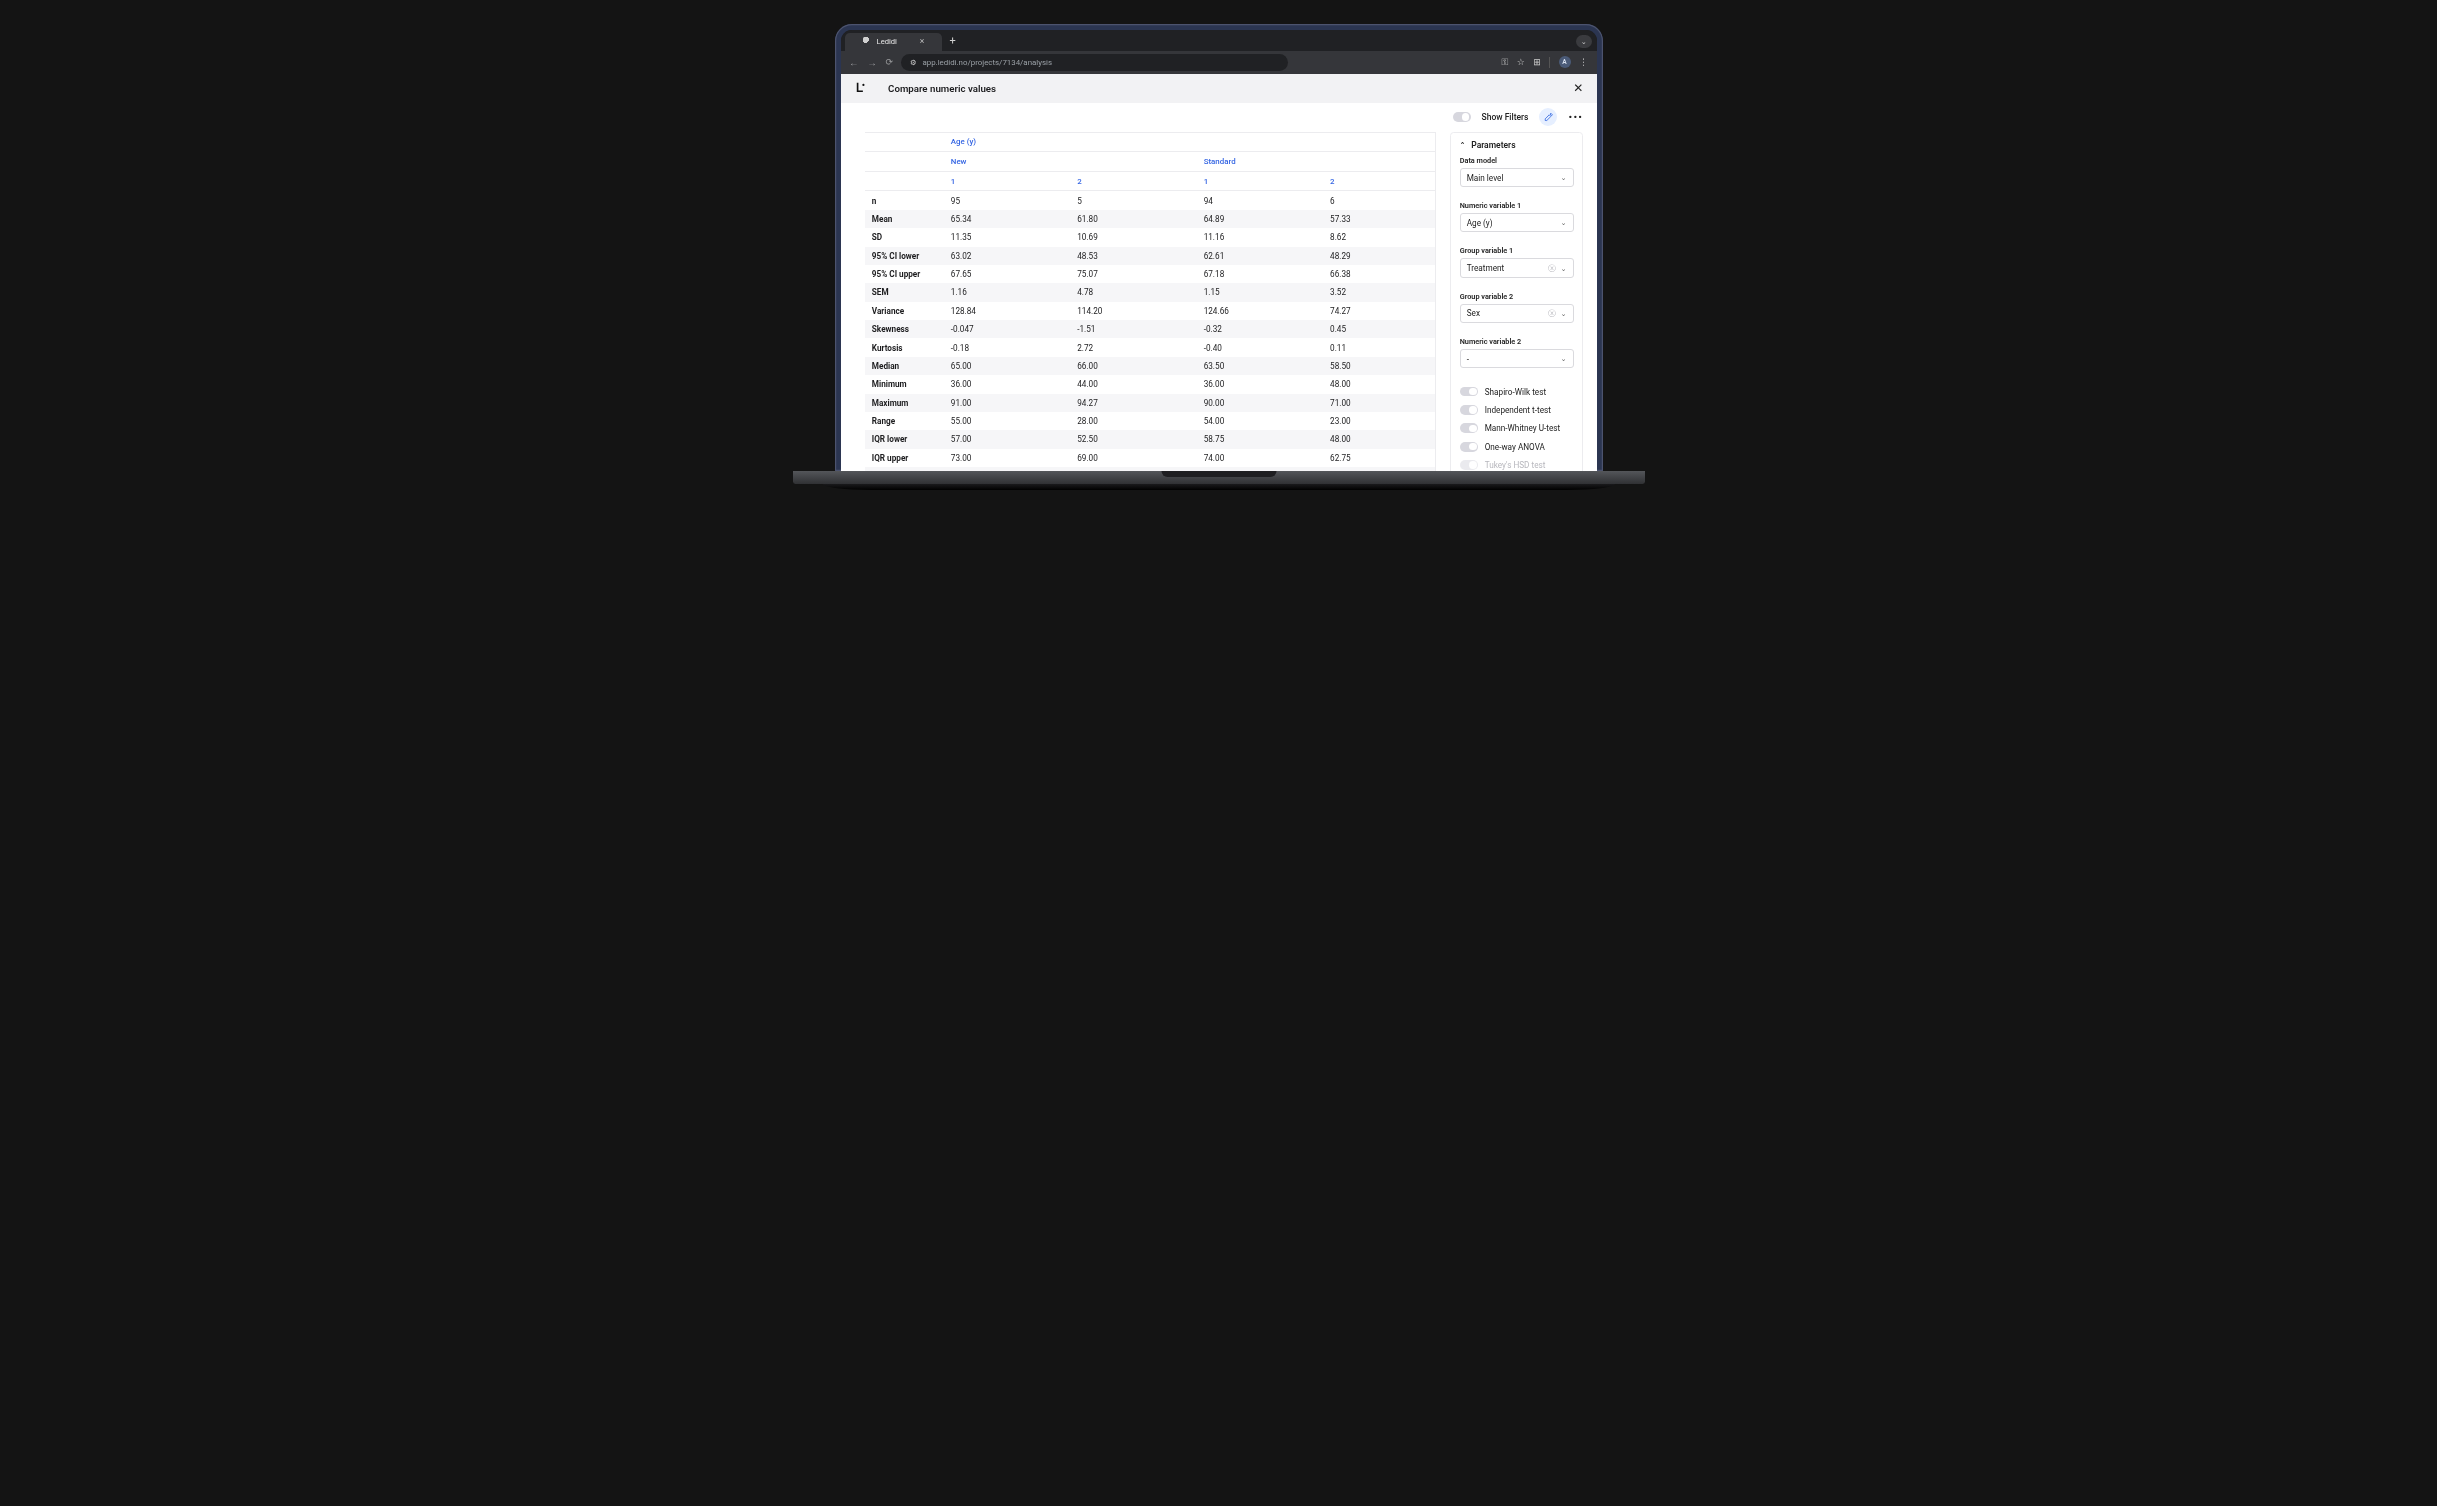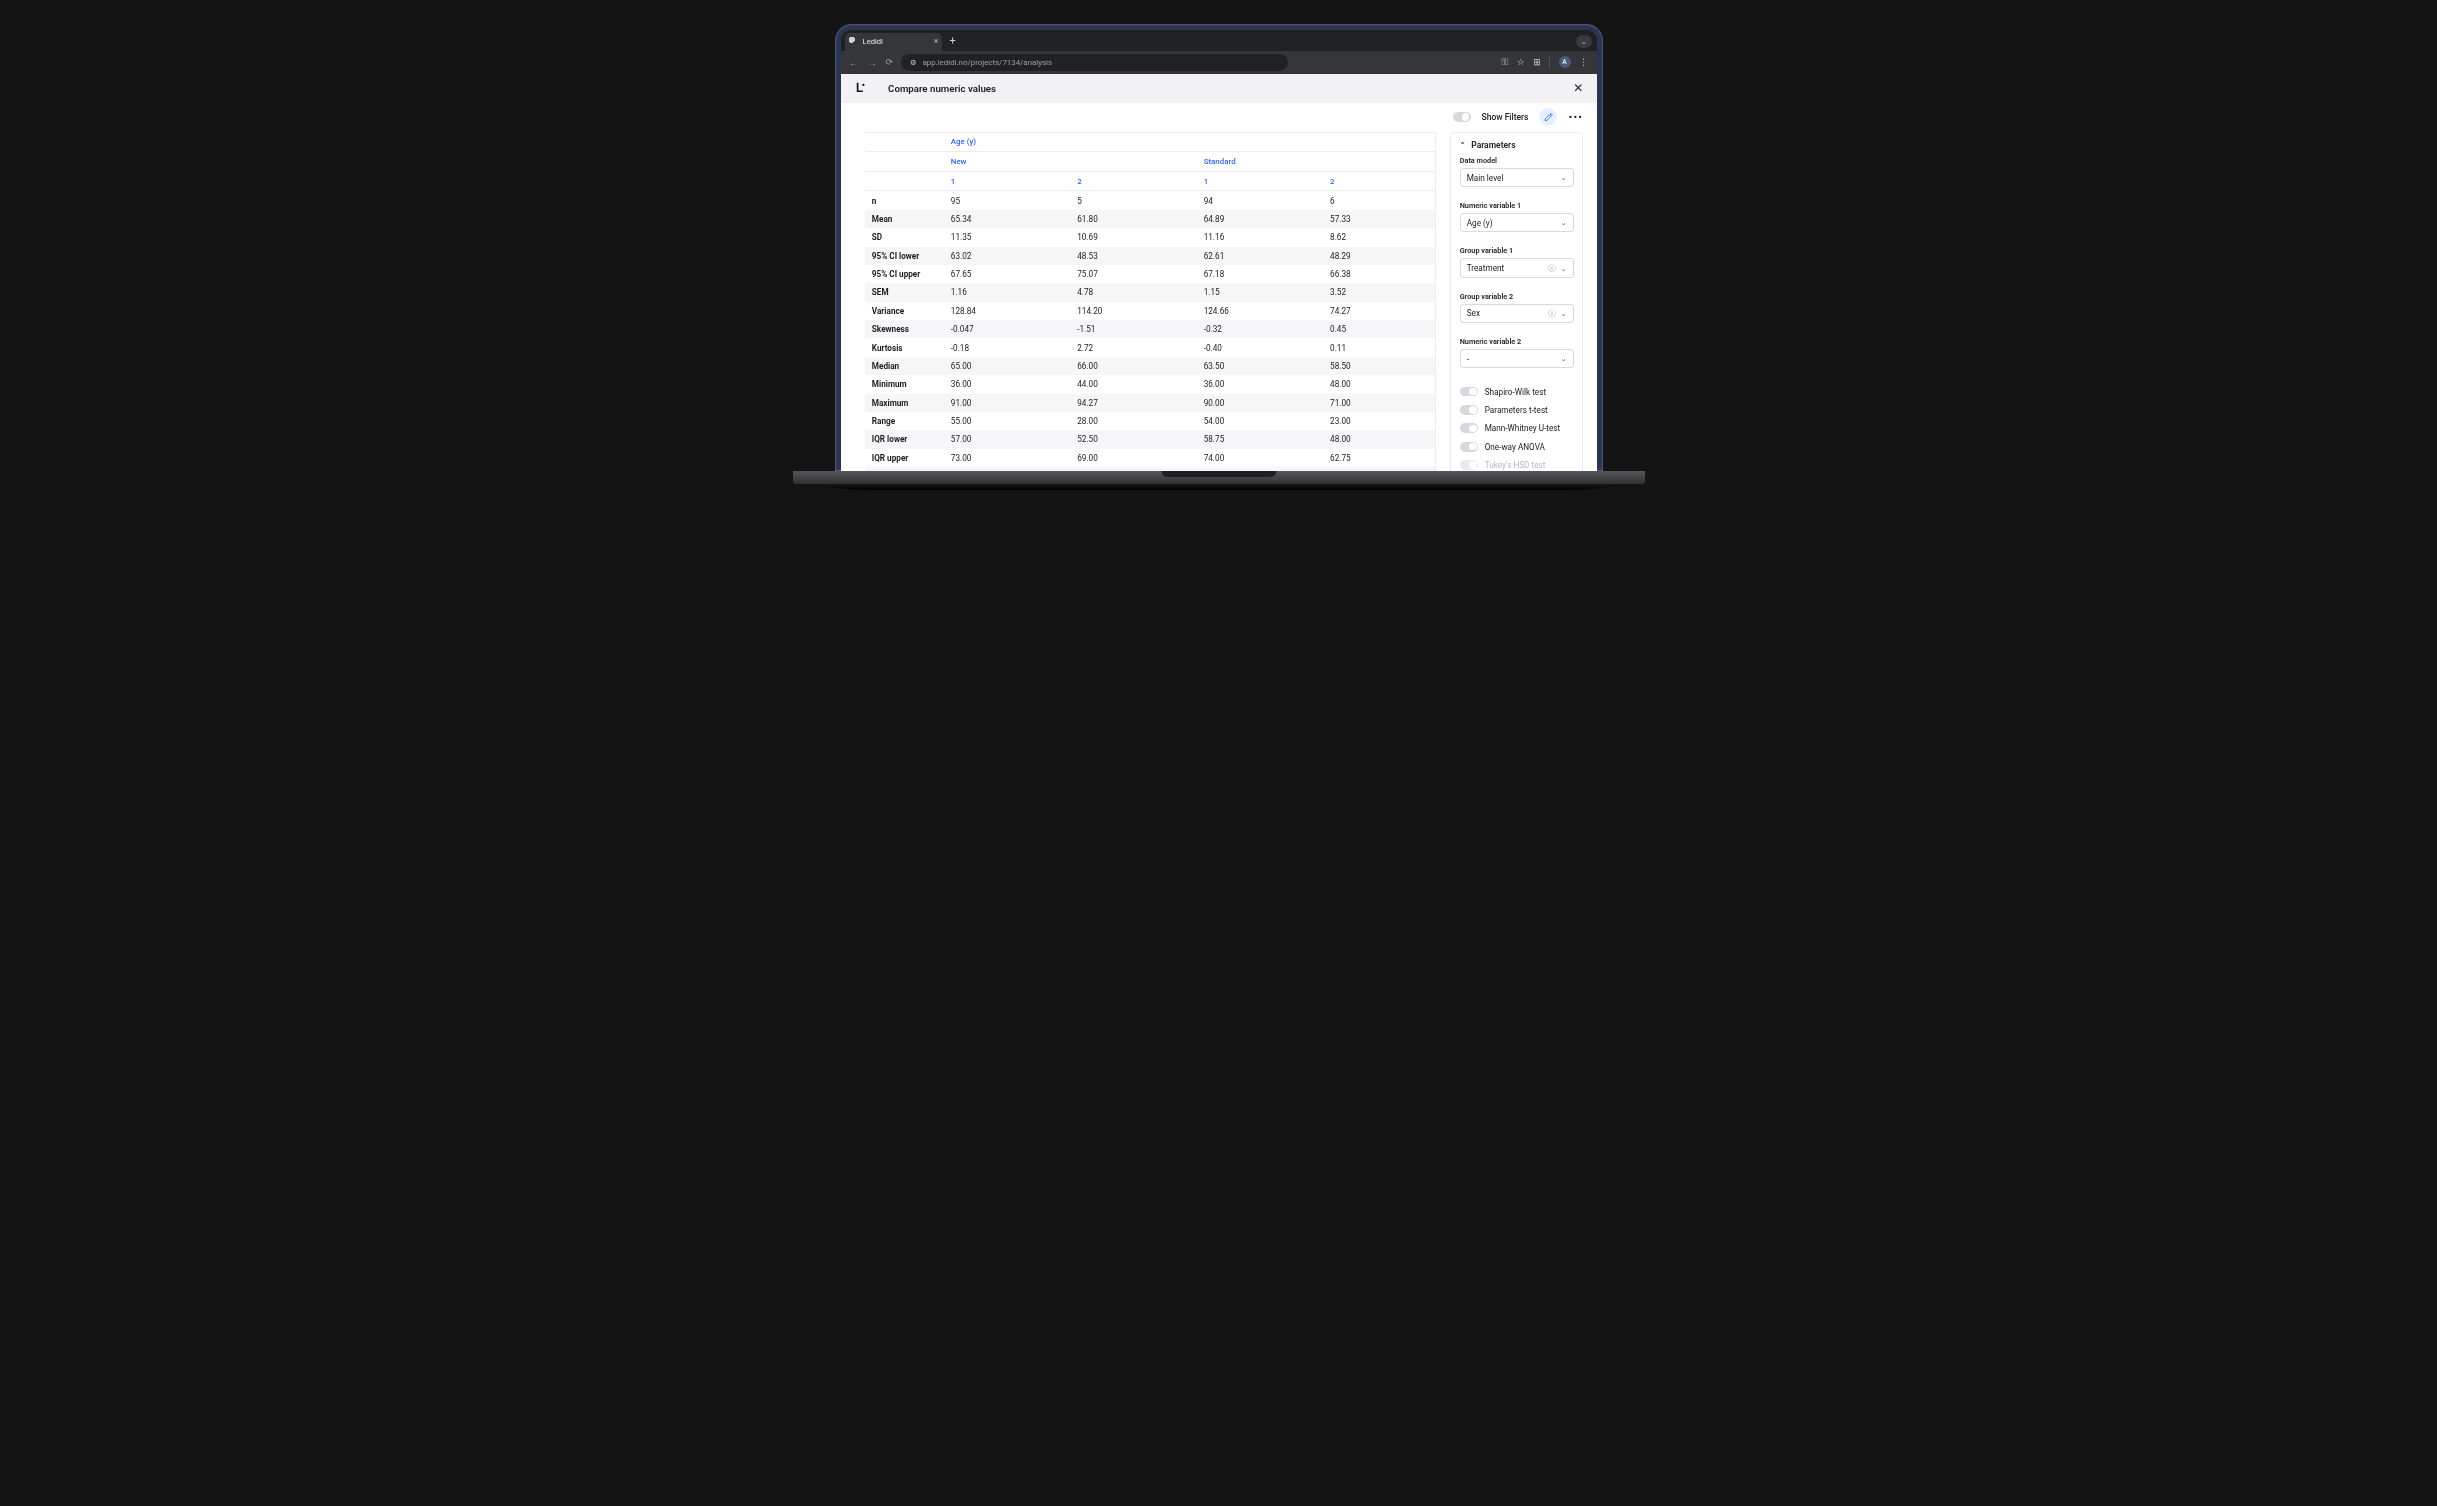--- a/index.html
+++ b/index.html
@@ -6,21 +6,21 @@
     body { background:#141414; height:100vh; display:flex; align-items:flex-start; justify-content:center; padding-top:24px; }
     .laptop { width:768px; background:#2b3551; border-radius:17px 17px 0 0; padding:6px 6px 0 6px; box-shadow:0 0 0 1.2px #4c536e inset; position:relative; }
     .laptop-base { position:absolute; bottom:-24px; left:-42px; right:-42px; height:24px; }
     .laptop-base .plate { height:13.3px; background:linear-gradient(#54565a,#303134); border-radius:0 0 2.4px 2.4px; position:relative; }
     .laptop-base .plate::before { content:""; position:absolute; top:0; left:50%; transform:translateX(-50%); width:115px; height:6px; background:#1f1f22; border-radius:0 0 7.3px 7.3px; }
     .laptop-base .foot { height:6px; background:linear-gradient(#1a1a1c,#000); margin:0 30px; border-radius:0 0 48px 48px/0 0 6px 6px; }
     .screen { background:#1f1f1f; border-radius:11px 11px 0 0; overflow:hidden; }
 
     
     .tabstrip { height:20.6px; background:#202124; display:flex; align-items:flex-end; padding:0 4.8px; }
-    .tab { display:flex; align-items:center; gap:4.8px; background:#35363a; color:#e6e6e6; font-size:7.6px; padding:0 4px; height:18px; border-radius:4.8px 4.8px 0 0; width:97px; }
+    .tab { display:flex; align-items:center; gap:4.8px; background:#35363a; color:#e6e6e6; font-size:7.6px; padding:0 18px; height:18px; border-radius:4.8px 4.8px 0 0; width:97px; }
     .tab .fav { width:8.5px; height:8.5px; background:#d0d0d0; mask:radial-gradient(circle at 30% 30%,#000 35%,transparent 36%) no-repeat; border-radius:1.2px; }
     .tab .x { margin-left:auto; color:#bfbfbf; font-size:8.5px; line-height:1; }
     .newtab { color:#cfcfcf; font-size:11px; padding:0 7.3px 3.6px; }
     .tabstrip .spacer { flex:1; }
     .tabdrop { width:15.7px; height:13.3px; margin-bottom:2.4px; border-radius:7.3px; background:#3a3b3f; color:#dcdcdc; display:flex; align-items:center; justify-content:center; font-size:7.3px; }
 
     .toolbar { height:23px; background:#35363a; display:flex; align-items:center; gap:8.5px; padding:0 8.5px; color:#9b9c9e; }
     .toolbar .navbtn { font-size:9.7px; }
     .toolbar .reload { font-size:9px; }
     .address { flex:0 0 auto; display:flex; align-items:center; gap:6px; background:#202124; border-radius:11px; height:17px; padding:0 8.5px; color:#cfcfcf; font-size:7.9px; width:387px; }
@@ -312,21 +312,21 @@
             </div>
           </div>
 
           <div id="tests">
               <div class="testrow">
                 <span class="toggle"></span>
                 <span>Shapiro-Wilk test</span>
               </div>
               <div class="testrow">
                 <span class="toggle"></span>
-                <span>Parameters t-test</span>
+                <span>Independent t-test</span>
               </div>
               <div class="testrow">
                 <span class="toggle"></span>
                 <span>Mann-Whitney U-test</span>
               </div>
               <div class="testrow">
                 <span class="toggle"></span>
                 <span>One-way ANOVA</span>
               </div>
               <div class="testrow disabled">

